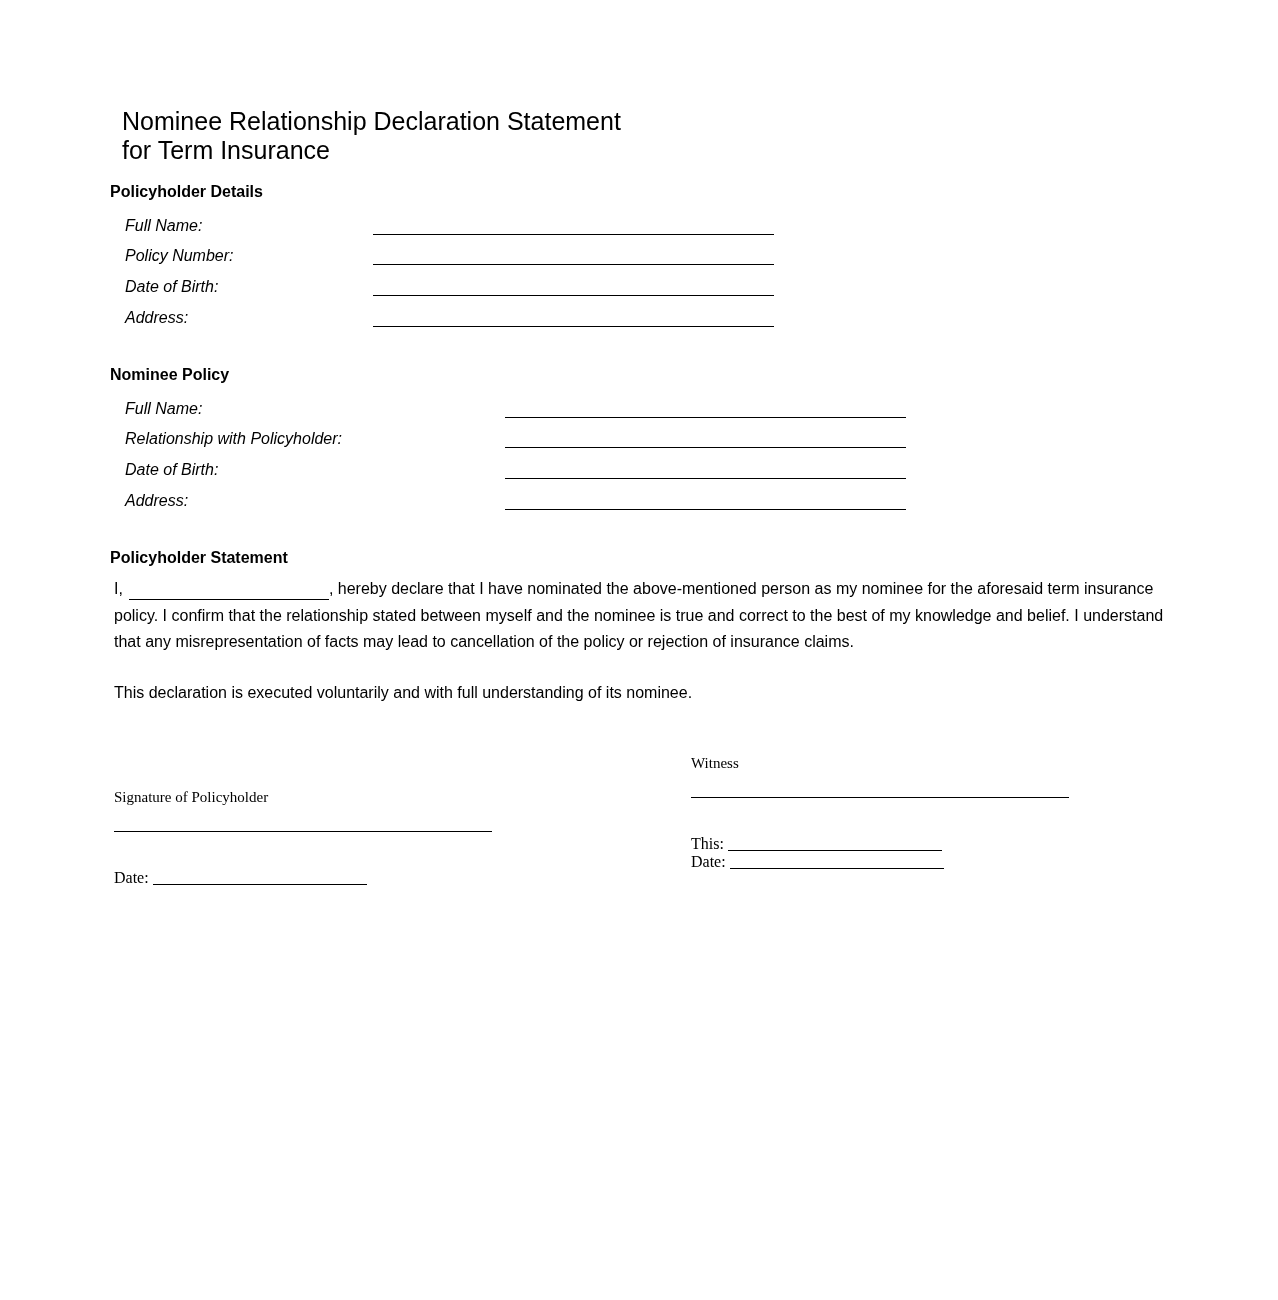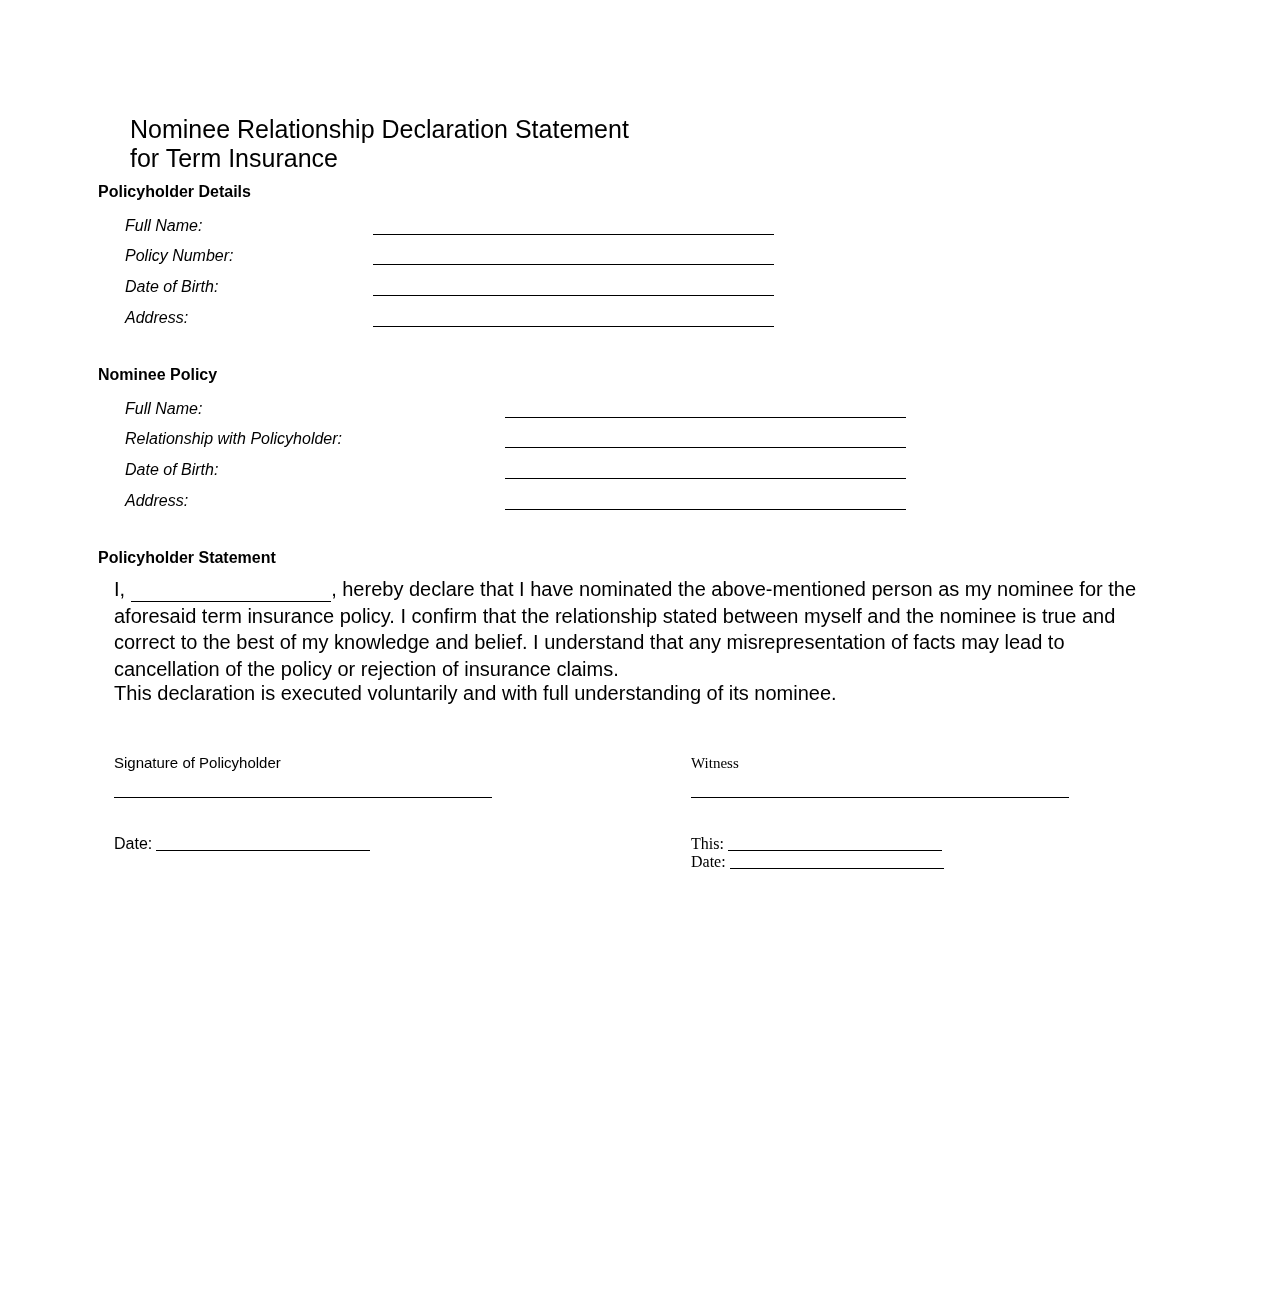--- a/index.html
+++ b/index.html
@@ -14,26 +14,26 @@
       font-family: "Liberation Sans", sans-serif;
       color: #000000;
     }
     .doc-title {
       position: absolute;
       left: 114px;
       top: 99px;
       font-size: 25px;
       line-height: 29px;
       font-weight: normal;
-      margin: 16px;
+      margin: 8px;
       width: 600px;
     }
     .section-heading {
       position: absolute;
-      left: 98px;
+      left: 110px;
       font-size: 16px;
       font-weight: bold;
       margin: 0;
       line-height: 20px;
     }
     .field-row {
       position: absolute;
       left: 125px;
       height: 22px;
       font-size: 16px;
@@ -53,21 +53,21 @@
       border-bottom: 1px solid #000;
       width: 401px;
       background: transparent;
     }
     .ph .field-line { left: 248px; }
     .nm .field-line { left: 380px; }
     .paragraph {
       position: absolute;
       left: 114px;
       width: 1060px;
-      font-size: 20px;
+      font-size: 16px;
       line-height: 26.5px;
       margin: 0;
     }
     .inline-blank {
       display: inline-block;
       width: 200px;
       border-bottom: 1px solid #000;
       height: 18px;
       vertical-align: -6px;
       margin-left: 6px;
@@ -152,21 +152,21 @@
   <span class="field-label">Address:</span>
   <span class="field-line"></span>
 </div>
 
 <h2 class="section-heading" style="top:548px;">Policyholder Statement</h2>
 
 <p class="paragraph" style="top:576px;"><span>I,</span><span class="inline-blank"></span><span>, hereby declare that I have nominated the above-mentioned person as my nominee for the aforesaid term insurance policy. I confirm that the relationship stated between myself and the nominee is true and correct to the best of my knowledge and belief. I understand that any misrepresentation of facts may lead to cancellation of the policy or rejection of insurance claims.</span></p>
 
 <p class="paragraph" style="top:680px;">This declaration is executed voluntarily and with full understanding of its nominee.</p>
 
-<div class="sig-block" style="left:114px; top:754px; width:400px; height:80px;">
+<div class="sig-block" style="left:114px; top:788px; width:400px; height:80px;font-family:Liberation Serif, serif;">
   <span class="sig-title">Signature of Policyholder</span>
   <span class="sig-line"></span>
   <span class="sig-sub" style="top:53px;"><span>Date:</span><span class="sub-blank"></span></span>
 </div>
 
 <div class="sig-block" style="left:691px; top:754px; width:400px; height:100px;font-family:Liberation Serif, serif;">
   <span class="sig-title">Witness</span>
   <span class="sig-line"></span>
   <span class="sig-sub" style="top:53px;"><span>This:</span><span class="sub-blank"></span></span>
   <span class="sig-sub" style="top:71px;"><span>Date:</span><span class="sub-blank"></span></span>

